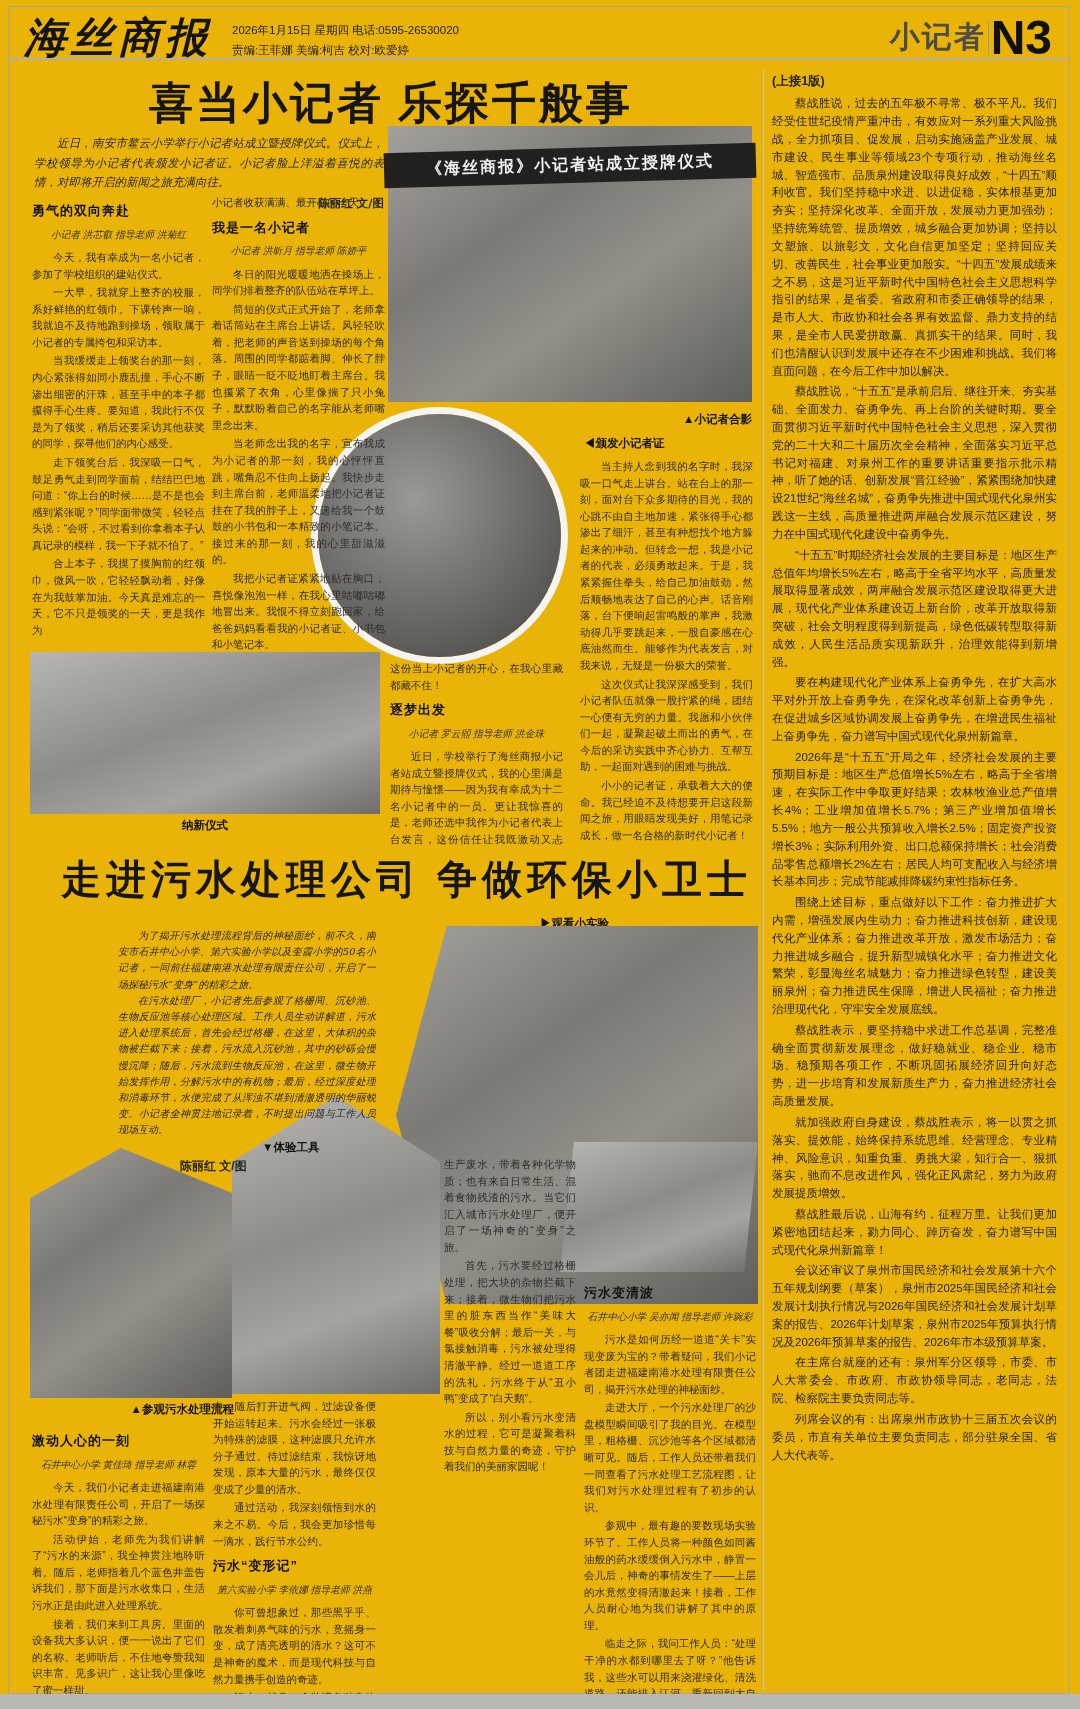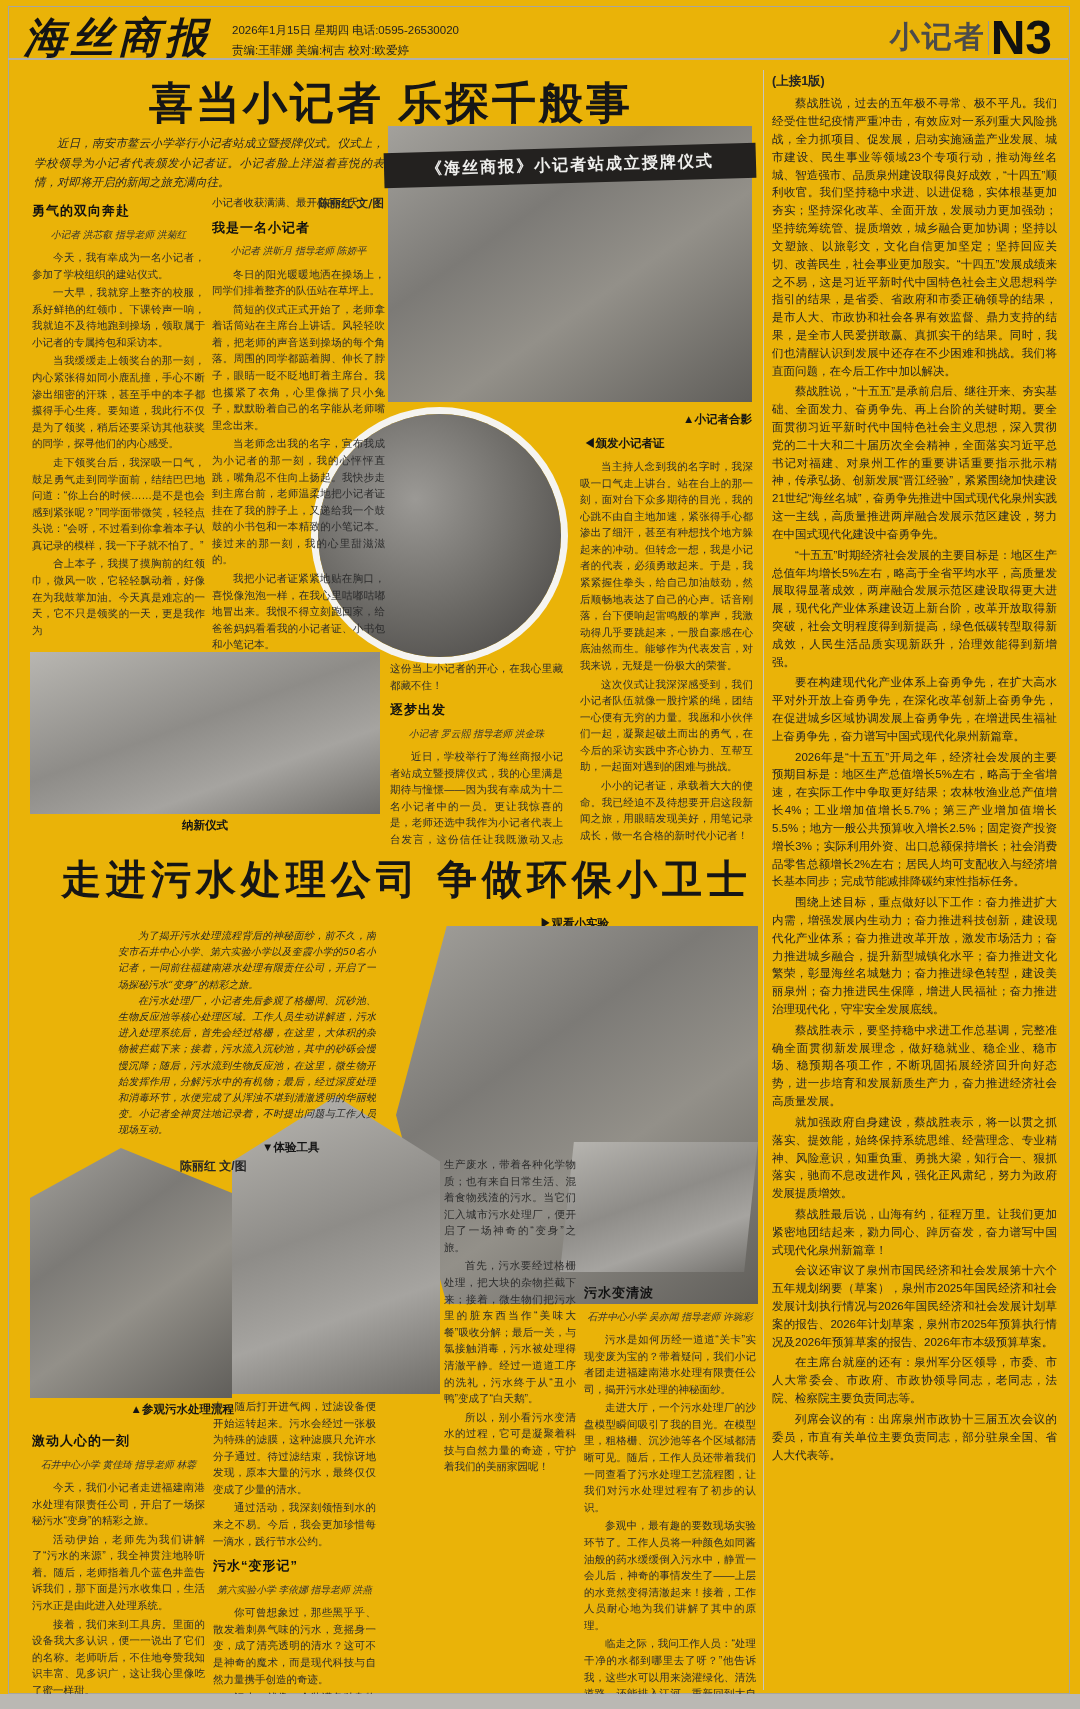--- a/index.html
+++ b/index.html
@@ -197,21 +197,21 @@
         <p>走进大厅，一个污水处理厂的沙盘模型瞬间吸引了我的目光。在模型里，粗格栅、沉沙池等各个区域都清晰可见。随后，工作人员还带着我们一同查看了污水处理工艺流程图，让我们对污水处理过程有了初步的认识。</p>
         <p>参观中，最有趣的要数现场实验环节了。工作人员将一种颜色如同酱油般的药水缓缓倒入污水中，静置一会儿后，神奇的事情发生了——上层的水竟然变得清澈起来！接着，工作人员耐心地为我们讲解了其中的原理。</p>
         <p>临走之际，我问工作人员：“处理干净的水都到哪里去了呀？”他告诉我，这些水可以用来浇灌绿化、清洗道路，还能排入江河，重新回到大自然的怀抱。</p>
       </div>
   </div>
 
   <div class="cont-col">
     <p class="tag">(上接1版)</p>
     <div>
         <p>蔡战胜说，过去的五年极不寻常、极不平凡。我们经受住世纪疫情严重冲击，有效应对一系列重大风险挑战，全力抓项目、促发展，启动实施涵盖产业发展、城市建设、民生事业等领域23个专项行动，推动海丝名城、智造强市、品质泉州建设取得良好成效，“十四五”顺利收官。我们坚持稳中求进、以进促稳，实体根基更加夯实；坚持深化改革、全面开放，发展动力更加强劲；坚持统筹统管、提质增效，城乡融合更加协调；坚持以文塑旅、以旅彰文，文化自信更加坚定；坚持回应关切、改善民生，社会事业更加殷实。“十四五”发展成绩来之不易，这是习近平新时代中国特色社会主义思想科学指引的结果，是省委、省政府和市委正确领导的结果，是市人大、市政协和社会各界有效监督、鼎力支持的结果，是全市人民爱拼敢赢、真抓实干的结果。同时，我们也清醒认识到发展中还存在不少困难和挑战。我们将直面问题，在今后工作中加以解决。</p>
-        <p>蔡战胜说，“十五五”是承前启后、继往开来、夯实基础、全面发力、奋勇争先、再上台阶的关键时期。要全面贯彻习近平新时代中国特色社会主义思想，深入贯彻党的二十大和二十届历次全会精神，全面落实习近平总书记对福建、对泉州工作的重要讲话重要指示批示精神，传承弘扬、创新发展“晋江经验”，紧紧围绕加快建设21世纪“海丝名城”，奋勇争先推进中国式现代化泉州实践这一主线，高质量推进两岸融合发展示范区建设，努力在中国式现代化建设中奋勇争先。</p>
+        <p>蔡战胜说，“十五五”是承前启后、继往开来、夯实基础、全面发力、奋勇争先、再上台阶的关键时期。要全面贯彻习近平新时代中国特色社会主义思想，深入贯彻党的二十大和二十届历次全会精神，全面落实习近平总书记对福建、对泉州工作的重要讲话重要指示批示精神，听了她的话、创新发展“晋江经验”，紧紧围绕加快建设21世纪“海丝名城”，奋勇争先推进中国式现代化泉州实践这一主线，高质量推进两岸融合发展示范区建设，努力在中国式现代化建设中奋勇争先。</p>
         <p>“十五五”时期经济社会发展的主要目标是：地区生产总值年均增长5%左右，略高于全省平均水平，高质量发展取得显著成效，两岸融合发展示范区建设取得更大进展，现代化产业体系建设迈上新台阶，改革开放取得新突破，社会文明程度得到新提高，绿色低碳转型取得新成效，人民生活品质实现新跃升，治理效能得到新增强。</p>
         <p>要在构建现代化产业体系上奋勇争先，在扩大高水平对外开放上奋勇争先，在深化改革创新上奋勇争先，在促进城乡区域协调发展上奋勇争先，在增进民生福祉上奋勇争先，奋力谱写中国式现代化泉州新篇章。</p>
         <p>2026年是“十五五”开局之年，经济社会发展的主要预期目标是：地区生产总值增长5%左右，略高于全省增速，在实际工作中争取更好结果；农林牧渔业总产值增长4%；工业增加值增长5.7%；第三产业增加值增长5.5%；地方一般公共预算收入增长2.5%；固定资产投资增长3%；实际利用外资、出口总额保持增长；社会消费品零售总额增长2%左右；居民人均可支配收入与经济增长基本同步；完成节能减排降碳约束性指标任务。</p>
         <p>围绕上述目标，重点做好以下工作：奋力推进扩大内需，增强发展内生动力；奋力推进科技创新，建设现代化产业体系；奋力推进改革开放，激发市场活力；奋力推进城乡融合，提升新型城镇化水平；奋力推进文化繁荣，彰显海丝名城魅力；奋力推进绿色转型，建设美丽泉州；奋力推进民生保障，增进人民福祉；奋力推进治理现代化，守牢安全发展底线。</p>
         <p>蔡战胜表示，要坚持稳中求进工作总基调，完整准确全面贯彻新发展理念，做好稳就业、稳企业、稳市场、稳预期各项工作，不断巩固拓展经济回升向好态势，进一步培育和发展新质生产力，奋力推进经济社会高质量发展。</p>
         <p>就加强政府自身建设，蔡战胜表示，将一以贯之抓落实、提效能，始终保持系统思维、经营理念、专业精神、风险意识，知重负重、勇挑大梁，知行合一、狠抓落实，驰而不息改进作风，强化正风肃纪，努力为政府发展提质增效。</p>
         <p>蔡战胜最后说，山海有约，征程万里。让我们更加紧密地团结起来，勠力同心、踔厉奋发，奋力谱写中国式现代化泉州新篇章！</p>
         <p>会议还审议了泉州市国民经济和社会发展第十六个五年规划纲要（草案），泉州市2025年国民经济和社会发展计划执行情况与2026年国民经济和社会发展计划草案的报告、2026年计划草案，泉州市2025年预算执行情况及2026年预算草案的报告、2026年市本级预算草案。</p>
         <p>在主席台就座的还有：泉州军分区领导，市委、市人大常委会、市政府、市政协领导同志，老同志，法院、检察院主要负责同志等。</p>
         <p>列席会议的有：出席泉州市政协十三届五次会议的委员，市直有关单位主要负责同志，部分驻泉全国、省人大代表等。</p>

